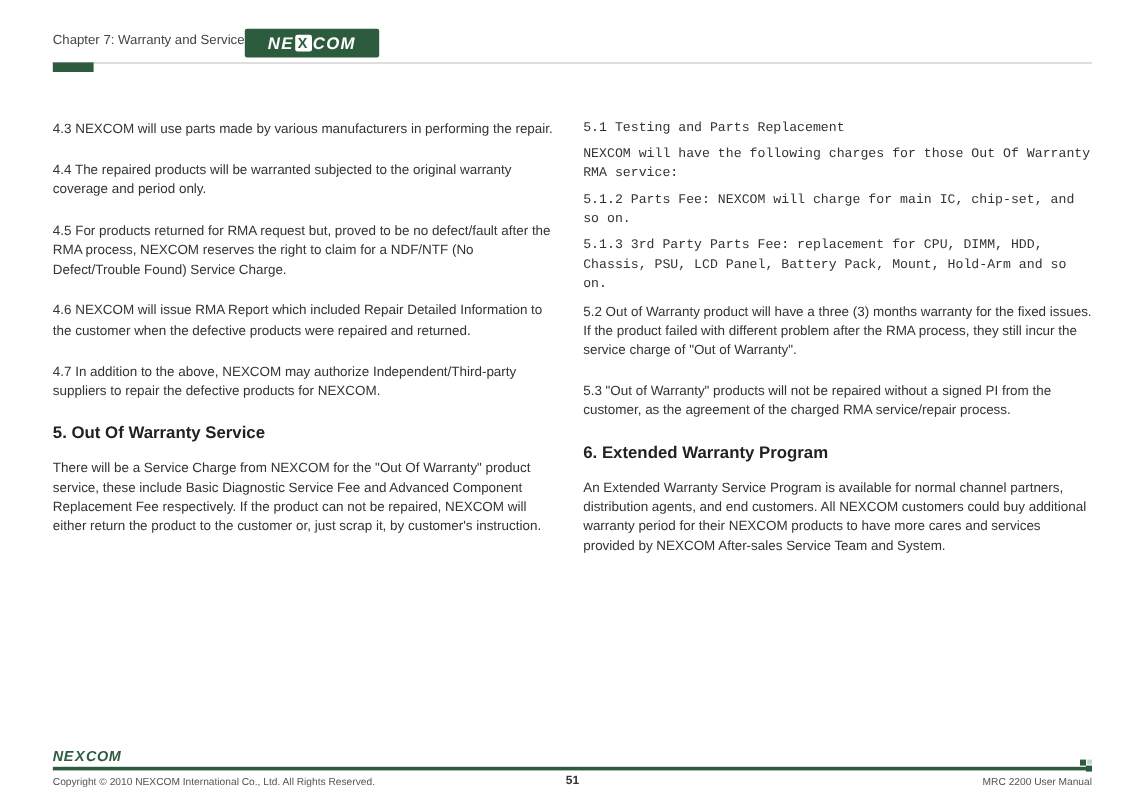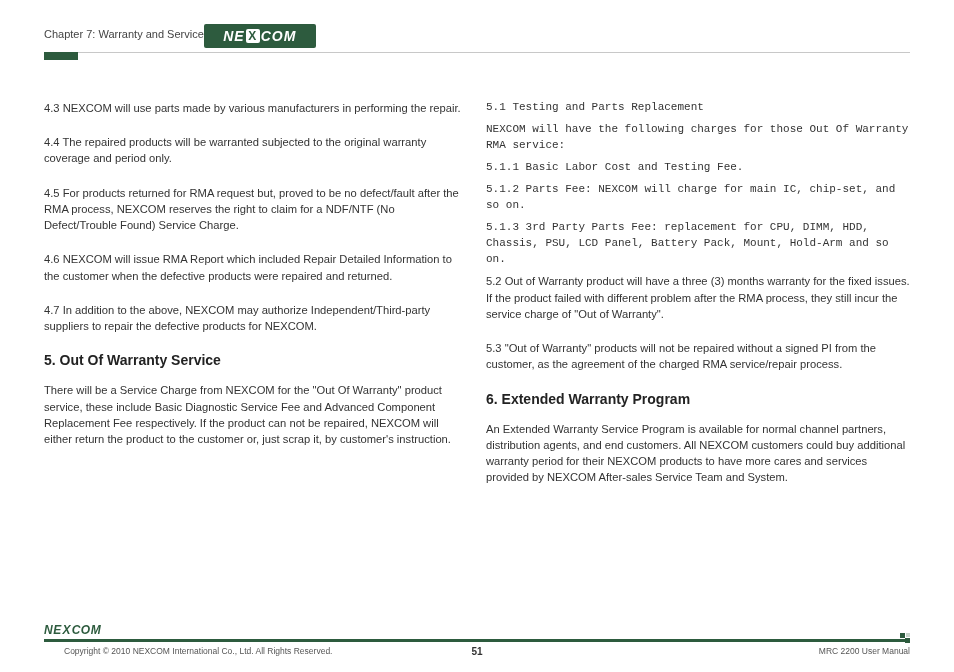--- a/index.html
+++ b/index.html
@@ -102,24 +102,23 @@
   }
   .footer-rule {
     height: 3px;
     background: #2d5b3e;
     margin-bottom: 4px;
     position: relative;
   }
   .footer-row {
     display: flex;
     justify-content: space-between;
-    align-items: center;
+    align-items: flex-end;
     font-size: 8.5px;
     color: #555;
-    margin-left: 20px;
   }
   .logo-bottom {
     font-weight: 800;
     font-size: 12px;
     font-style: italic;
     color: #2d5b3e;
     letter-spacing: 0.5px;
     margin-bottom: 2px;
     display: flex;
     align-items: center;
@@ -175,21 +174,20 @@
     <p class="para">4.5 For products returned for RMA request but, proved to be no defect/fault after the RMA process, NEXCOM reserves the right to claim for a NDF/NTF (No Defect/Trouble Found) Service Charge.</p>
     <p class="para">4.6 NEXCOM will issue RMA Report which included Repair Detailed Information to the customer when the defective products were repaired and returned.</p>
     <p class="para">4.7 In addition to the above, NEXCOM may authorize Independent/Third-party suppliers to repair the defective products for NEXCOM.</p>
     <h2 class="section">5. Out Of Warranty Service</h2>
     <p class="para">There will be a Service Charge from NEXCOM for the "Out Of Warranty" product service, these include Basic Diagnostic Service Fee and Advanced Component Replacement Fee respectively. If the product can not be repaired, NEXCOM will either return the product to the customer or, just scrap it, by customer's instruction.</p>
   </div>
 
   <div class="col">
     <p class="para-tight">5.1 Testing and Parts Replacement</p>
     <p class="para-tight">NEXCOM will have the following charges for those Out Of Warranty RMA service:</p>
-    <p class="para-tight">5.1.1 Basic Labor Cost and Testing Fee.</p>
     <p class="para-tight">5.1.2 Parts Fee: NEXCOM will charge for main IC, chip-set, and so on.</p>
     <p class="para-tight">5.1.3 3rd Party Parts Fee: replacement for CPU, DIMM, HDD, Chassis, PSU, LCD Panel, Battery Pack, Mount, Hold-Arm and so on.</p>
     <p class="para">5.2 Out of Warranty product will have a three (3) months warranty for the fixed issues. If the product failed with different problem after the RMA process, they still incur the service charge of "Out of Warranty".</p>
     <p class="para">5.3 "Out of Warranty" products will not be repaired without a signed PI from the customer, as the agreement of the charged RMA service/repair process.</p>
     <h2 class="section">6. Extended Warranty Program</h2>
     <p class="para">An Extended Warranty Service Program is available for normal channel partners, distribution agents, and end customers. All NEXCOM customers could buy additional warranty period for their NEXCOM products to have more cares and services provided by NEXCOM After-sales Service Team and System.</p>
   </div>
 </div>
 
 <div class="footer">

